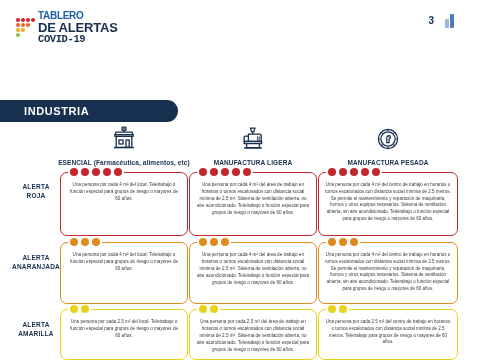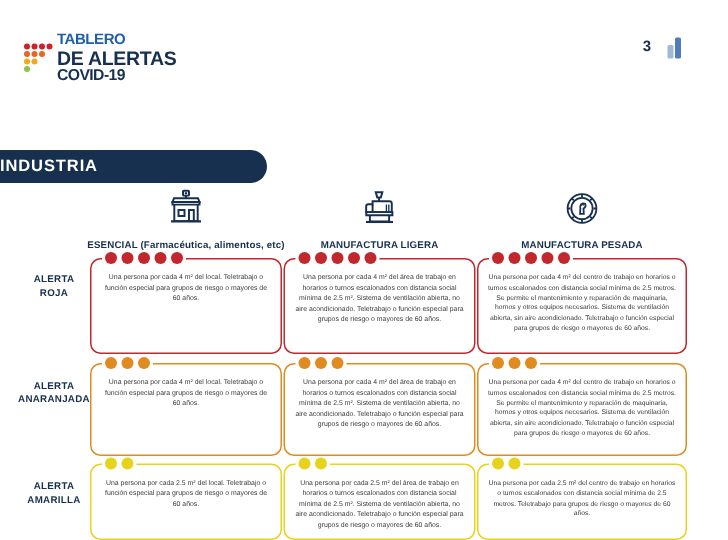--- a/index.html
+++ b/index.html
@@ -4,38 +4,38 @@
 <style>
   html,body{margin:0;padding:0;}
   body{
     width:485px;height:360px;overflow:hidden;
     background:#ffffff;
     font-family:"Liberation Sans", sans-serif;
     color:#17304f;
     position:relative;
   }
   
-  #header{position:absolute;left:0;top:16px;width:462px;height:40px;}
+  #header{position:absolute;left:0;top:5px;width:462px;height:40px;}
   #logo{position:absolute;left:16px;top:6px;display:flex;align-items:center;gap:3px;}
   #logo-dots{display:grid;grid-template-columns:repeat(4,4px);grid-template-rows:repeat(4,4px);gap:1px;}
   #logo-dots i{display:block;width:4px;height:4px;border-radius:50%;}
   #logo-text{display:flex;flex-direction:column;line-height:1;}
   .logo-l1{font-size:10px;font-weight:bold;letter-spacing:-0.3px;color:#1f5fa8;font-family:"Liberation Sans",sans-serif;}
   .logo-l2{font-size:13px;font-weight:bold;letter-spacing:-0.2px;color:#17304f;}
-  .logo-l3{font-size:10.5px;font-weight:bold;letter-spacing:-0.4px;color:#17304f;}
+  .logo-l3{font-size:10.5px;font-weight:bold;letter-spacing:-0.4px;color:#17304f;font-family:Liberation Mono, monospace;}
   #page-num{position:absolute;right:28px;top:10px;font-size:10px;font-weight:bold;color:#17304f;}
   #corner-icon{position:absolute;right:8px;top:9px;display:flex;align-items:flex-end;gap:1.5px;height:14px;}
   #corner-icon span{display:block;width:4px;background:#4f7dbb;border-radius:1px;}
   
   #banner{
     position:absolute;left:0;top:100px;width:178px;height:22px;
     background:#17304f;border-top-right-radius:11px;border-bottom-right-radius:11px;
     display:flex;align-items:center;
   }
-  #banner-title{color:#fff;font-size:11px;font-weight:bold;letter-spacing:0.6px;}
+  #banner-title{color:#fff;font-size:11px;font-weight:bold;letter-spacing:0.6px;padding-left:24px;}
   
   .col-head{position:absolute;top:126px;display:flex;flex-direction:column;align-items:center;}
   .col-head .ci{color:#17304f;}
   .col-head .cl{margin-top:3px;font-size:6.5px;font-weight:bold;color:#17304f;letter-spacing:0.1px;white-space:nowrap;}
   #ch0{left:60px;width:128px;}
   #ch1{left:189px;width:128px;}
   #ch2{left:318px;width:140px;}
   
   .alert-label{position:absolute;left:10px;width:52px;text-align:center;font-size:6.5px;font-weight:bold;line-height:1.45;letter-spacing:0.2px;}
   

